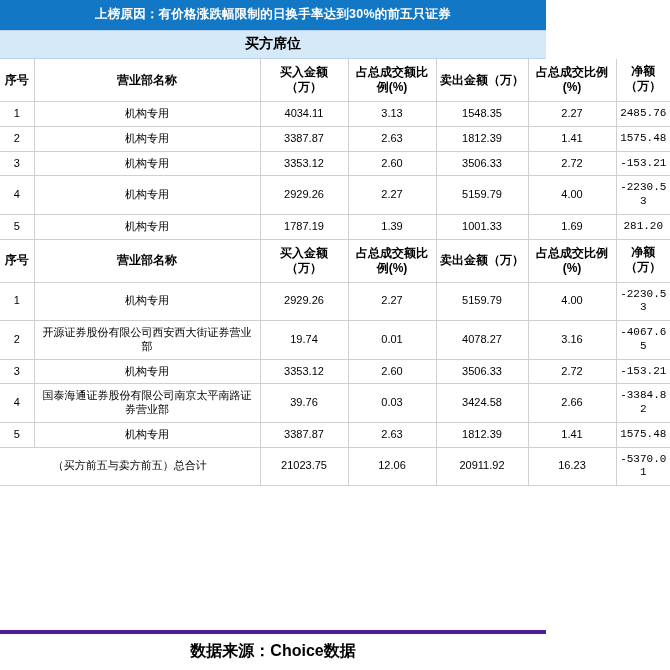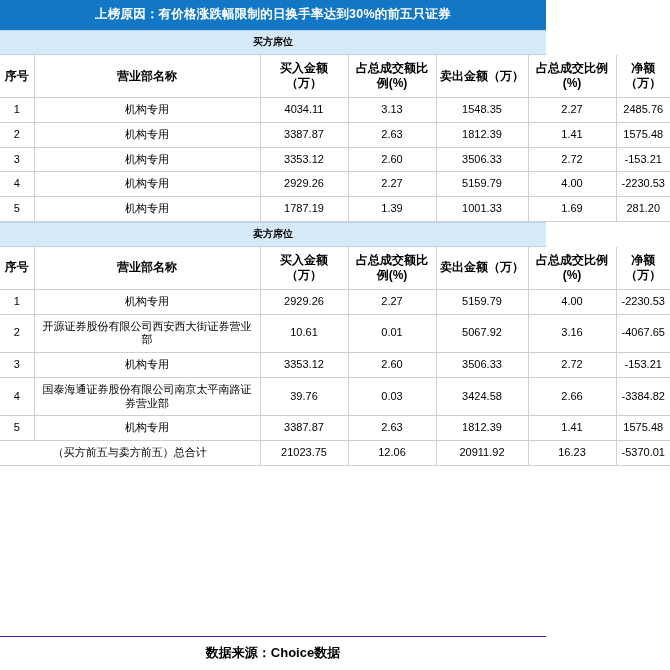--- a/index.html
+++ b/index.html
@@ -26,21 +26,21 @@
     color: #ffffff;
     font-size: 12.5px;
     font-weight: bold;
     text-align: center;
     padding: 6px 0 7px 0;
     letter-spacing: 0.2px;
   }
   .section-bar {
     background: #d6e9f8;
     color: #000000;
-    font-size: 10px;
+    font-size: 14px;
     font-weight: bold;
     text-align: center;
     padding: 4px 0 5px 0;
     border-bottom: 1px solid #b9d4ea;
     border-top: 1px solid #b9d4ea;
   }
   table.grid {
     width: 100%;
     border-collapse: collapse;
     table-layout: fixed;
@@ -51,20 +51,21 @@
     font-weight: normal;
     font-size: 11px;
     padding: 5px 3px;
     text-align: center;
     vertical-align: middle;
     line-height: 1.25;
     word-break: break-all;
   }
   table.grid td:last-child, table.grid th:last-child {
     border-right: none;
+    font-family: Liberation Mono, monospace;
   }
   table.grid thead th {
     font-weight: bold;
     font-size: 12px;
     padding: 6px 3px;
     border-bottom: 1px solid #cfcfcf;
   }
   .col-seq { width: 34px; }
   .col-name { width: 226px; }
   .col-buy { width: 88px; }
@@ -77,24 +78,24 @@
   .total-row td {
     font-size: 11.5px;
   }
   .total-label {
     text-align: center;
     margin-top: 31px;
   }
   .footer {
     margin-top: auto;
     text-align: center;
-    font-size: 13px;
+    font-size: 16px;
     font-weight: bold;
     padding: 7px 0 8px 0;
-    border-top: 1px solid #4c1d95;
+    border-top: 4px solid #4c1d95;
   }
 </style>
 </head>
 <body>
 
 <div class="page">
 
   <div class="title-bar">上榜原因：有价格涨跌幅限制的日换手率达到30%的前五只证券</div>
 
   <div class="section-bar">买方席位</div>
@@ -162,21 +163,20 @@
         <td class="name-cell">机构专用</td>
         <td class="num">1787.19</td>
         <td class="num">1.39</td>
         <td class="num">1001.33</td>
         <td class="num">1.69</td>
         <td class="num">281.20</td>
       </tr>
     </tbody>
   </table>
 
-  <div class="section-bar">卖方席位</div>
 
   <table class="grid">
     <colgroup>
       <col class="col-seq">
         <col class="col-name">
         <col class="col-buy">
         <col class="col-buypct">
         <col class="col-sell">
         <col class="col-sellpct">
         <col class="col-net">
@@ -198,23 +198,23 @@
         <td class="name-cell">机构专用</td>
         <td class="num">2929.26</td>
         <td class="num">2.27</td>
         <td class="num">5159.79</td>
         <td class="num">4.00</td>
         <td class="num">-2230.53</td>
       </tr>
       <tr>
         <td>2</td>
         <td class="name-cell">开源证券股份有限公司西安西大街证券营业部</td>
-        <td class="num">10.61</td>
+        <td class="num">19.74</td>
         <td class="num">0.01</td>
-        <td class="num">5067.92</td>
+        <td class="num">4078.27</td>
         <td class="num">3.16</td>
         <td class="num">-4067.65</td>
       </tr>
       <tr>
         <td>3</td>
         <td class="name-cell">机构专用</td>
         <td class="num">3353.12</td>
         <td class="num">2.60</td>
         <td class="num">3506.33</td>
         <td class="num">2.72</td>

